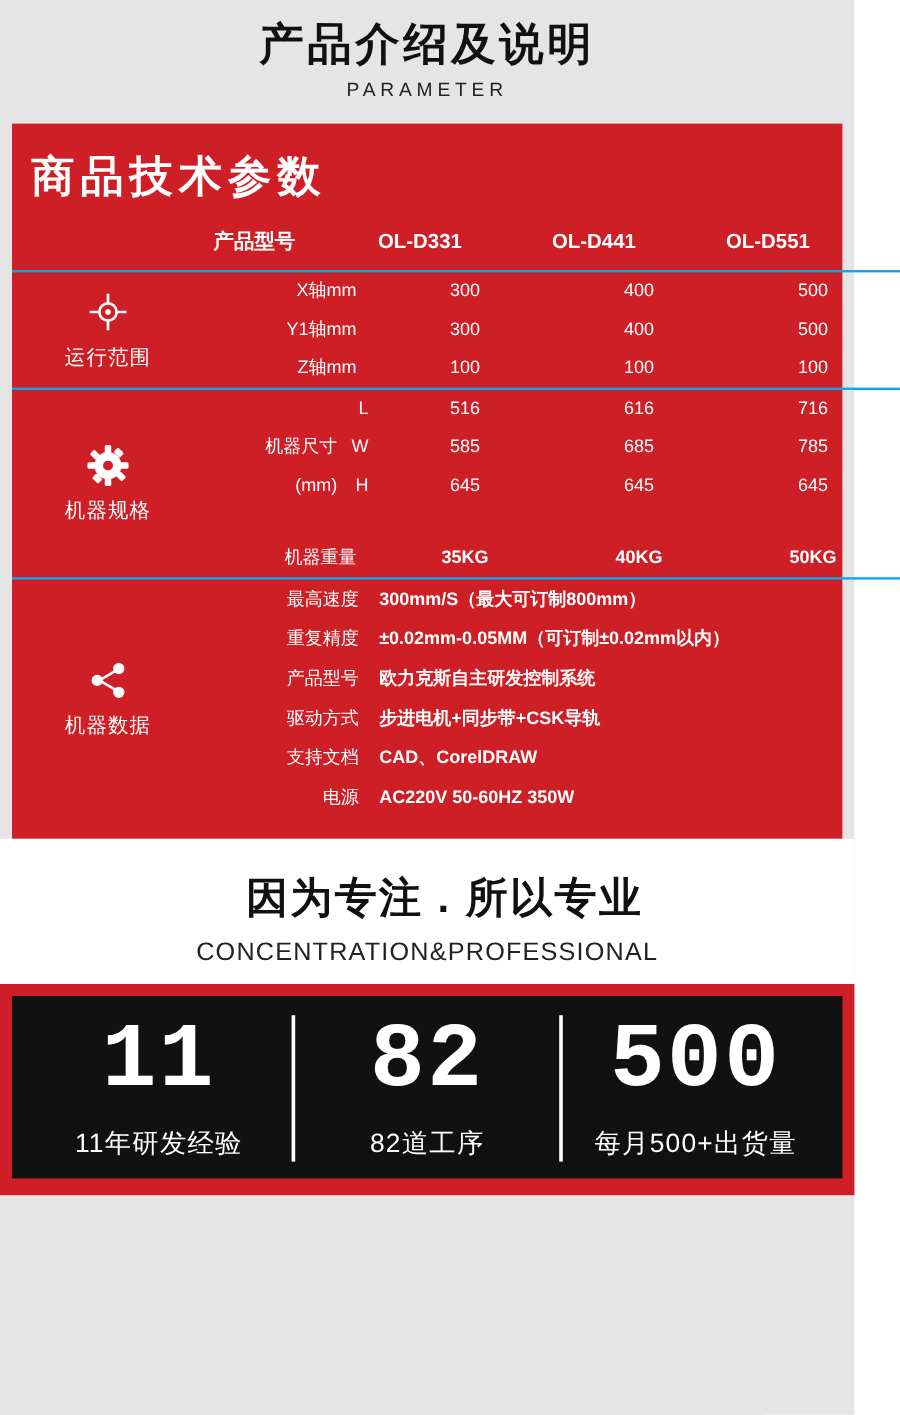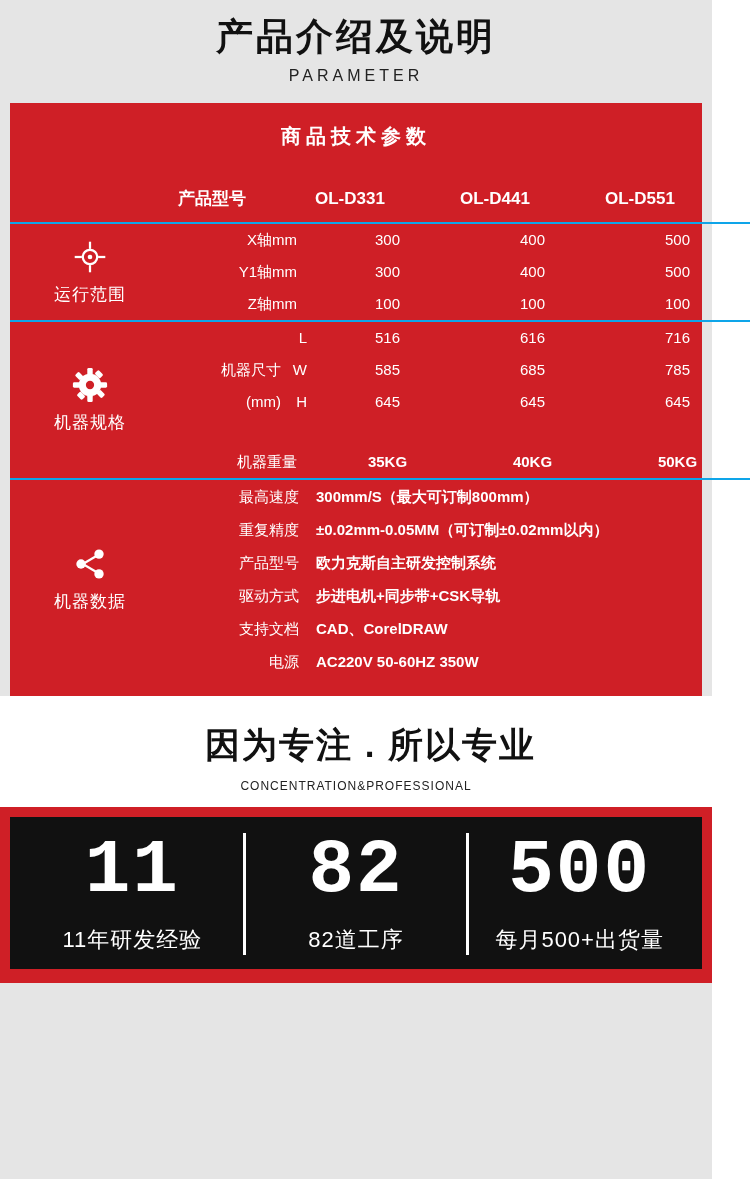--- a/index.html
+++ b/index.html
@@ -42,32 +42,30 @@
   }
 
   
   .spec-panel {
     margin: 18px 10px 0 10px;
     background: #cf1f26;
     color: #ffffff;
     padding: 14px 0 18px 0;
   }
   .spec-title {
-    text-align: center;
-    font-size: 20px;
+    font-size: 36px;
     font-weight: bold;
     letter-spacing: 5px;
-    padding: 6px 0 14px 0;
+    padding: 6px 0 14px 16px;
   }
 
   table.spec {
     width: 100%;
     border-collapse: collapse;
     table-layout: fixed;
-    margin-top: 19px;
   }
   table.spec td, table.spec th {
     vertical-align: middle;
   }
   .col-icon { width: 160px; }
   .col-label { width: 145px; }
   .col-v { width: 145px; }
 
   .hdr td {
     font-size: 17px;
@@ -158,21 +156,21 @@
   }
   .slogan-cn {
     font-size: 35px;
     font-weight: bold;
     letter-spacing: 2px;
     color: #111;
     margin-left: 29px;
   }
   .slogan-en {
     margin-top: 10px;
-    font-size: 12px;
+    font-size: 21px;
     letter-spacing: 1px;
     color: #222;
   }
 
   
   .stats-outer {
     background: #cf1f26;
     padding: 10px 10px 14px 10px;
   }
   .stats-inner {

